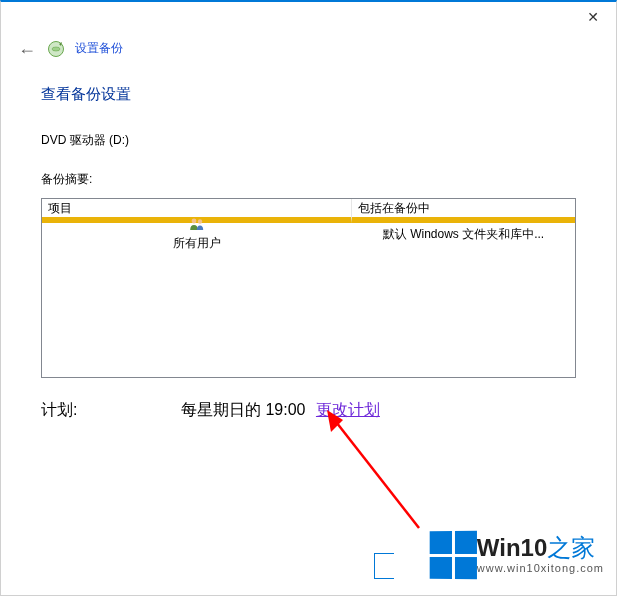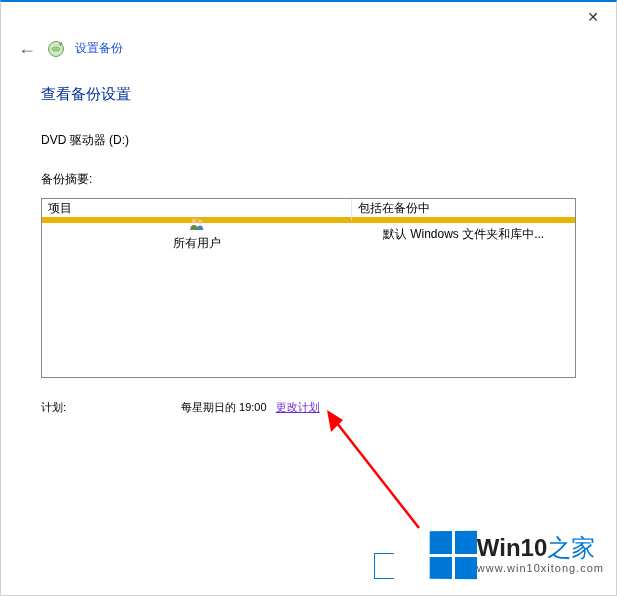--- a/index.html
+++ b/index.html
@@ -107,21 +107,21 @@
       display: flex;
       align-items: center;
       gap: 4px;
       flex-direction: column;
     }
     .td-1 { width: 310px; }
     .td-2 { flex: 1; text-align: right; }
     .users-icon svg { display: block; }
     .schedule-row {
       display: flex;
-      font-size: 11px;
+      font-size: 16px;
       align-items: baseline;
     }
     .schedule-label { width: 140px; }
     .schedule-value { }
     .change-link {
       color: #6d28d9;
       text-decoration: underline;
       margin-left: 6px;
       cursor: pointer;
     }

